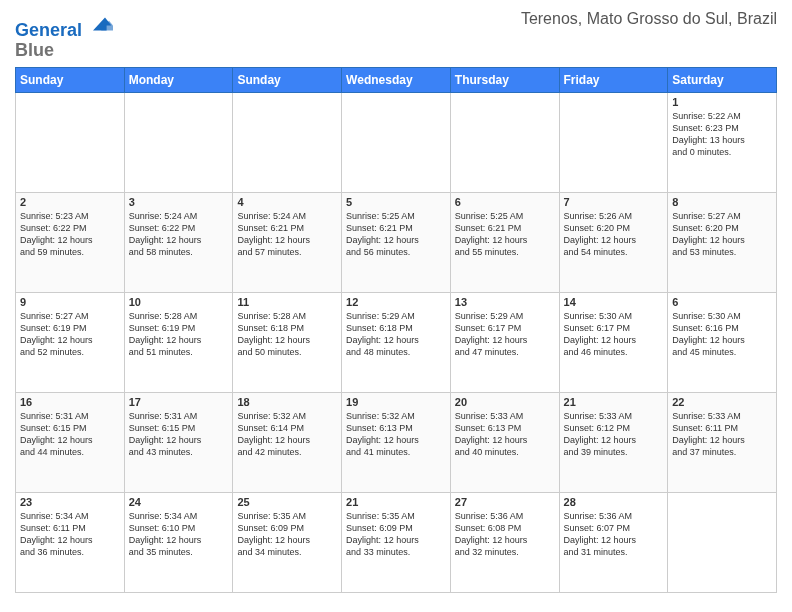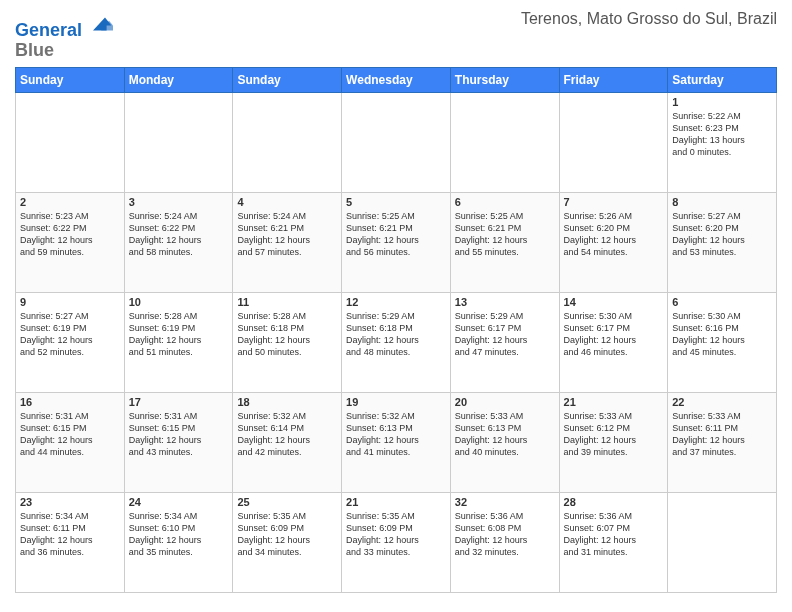--- a/index.html
+++ b/index.html
@@ -250,21 +250,21 @@
           </td>
           <td>
             <div class="day-num">25</div>
             <div class="day-info">Sunrise: 5:35 AM<br>Sunset: 6:09 PM<br>Daylight: 12 hours<br>and 34 minutes.</div>
           </td>
           <td>
             <div class="day-num">21</div>
             <div class="day-info">Sunrise: 5:35 AM<br>Sunset: 6:09 PM<br>Daylight: 12 hours<br>and 33 minutes.</div>
           </td>
           <td>
-            <div class="day-num">32</div>
+            <div class="day-num">27</div>
             <div class="day-info">Sunrise: 5:36 AM<br>Sunset: 6:08 PM<br>Daylight: 12 hours<br>and 32 minutes.</div>
           </td>
           <td>
             <div class="day-num">28</div>
             <div class="day-info">Sunrise: 5:36 AM<br>Sunset: 6:07 PM<br>Daylight: 12 hours<br>and 31 minutes.</div>
           </td>
           <td class="empty-cell"></td>
         </tr>
       </tbody>
   </table>

